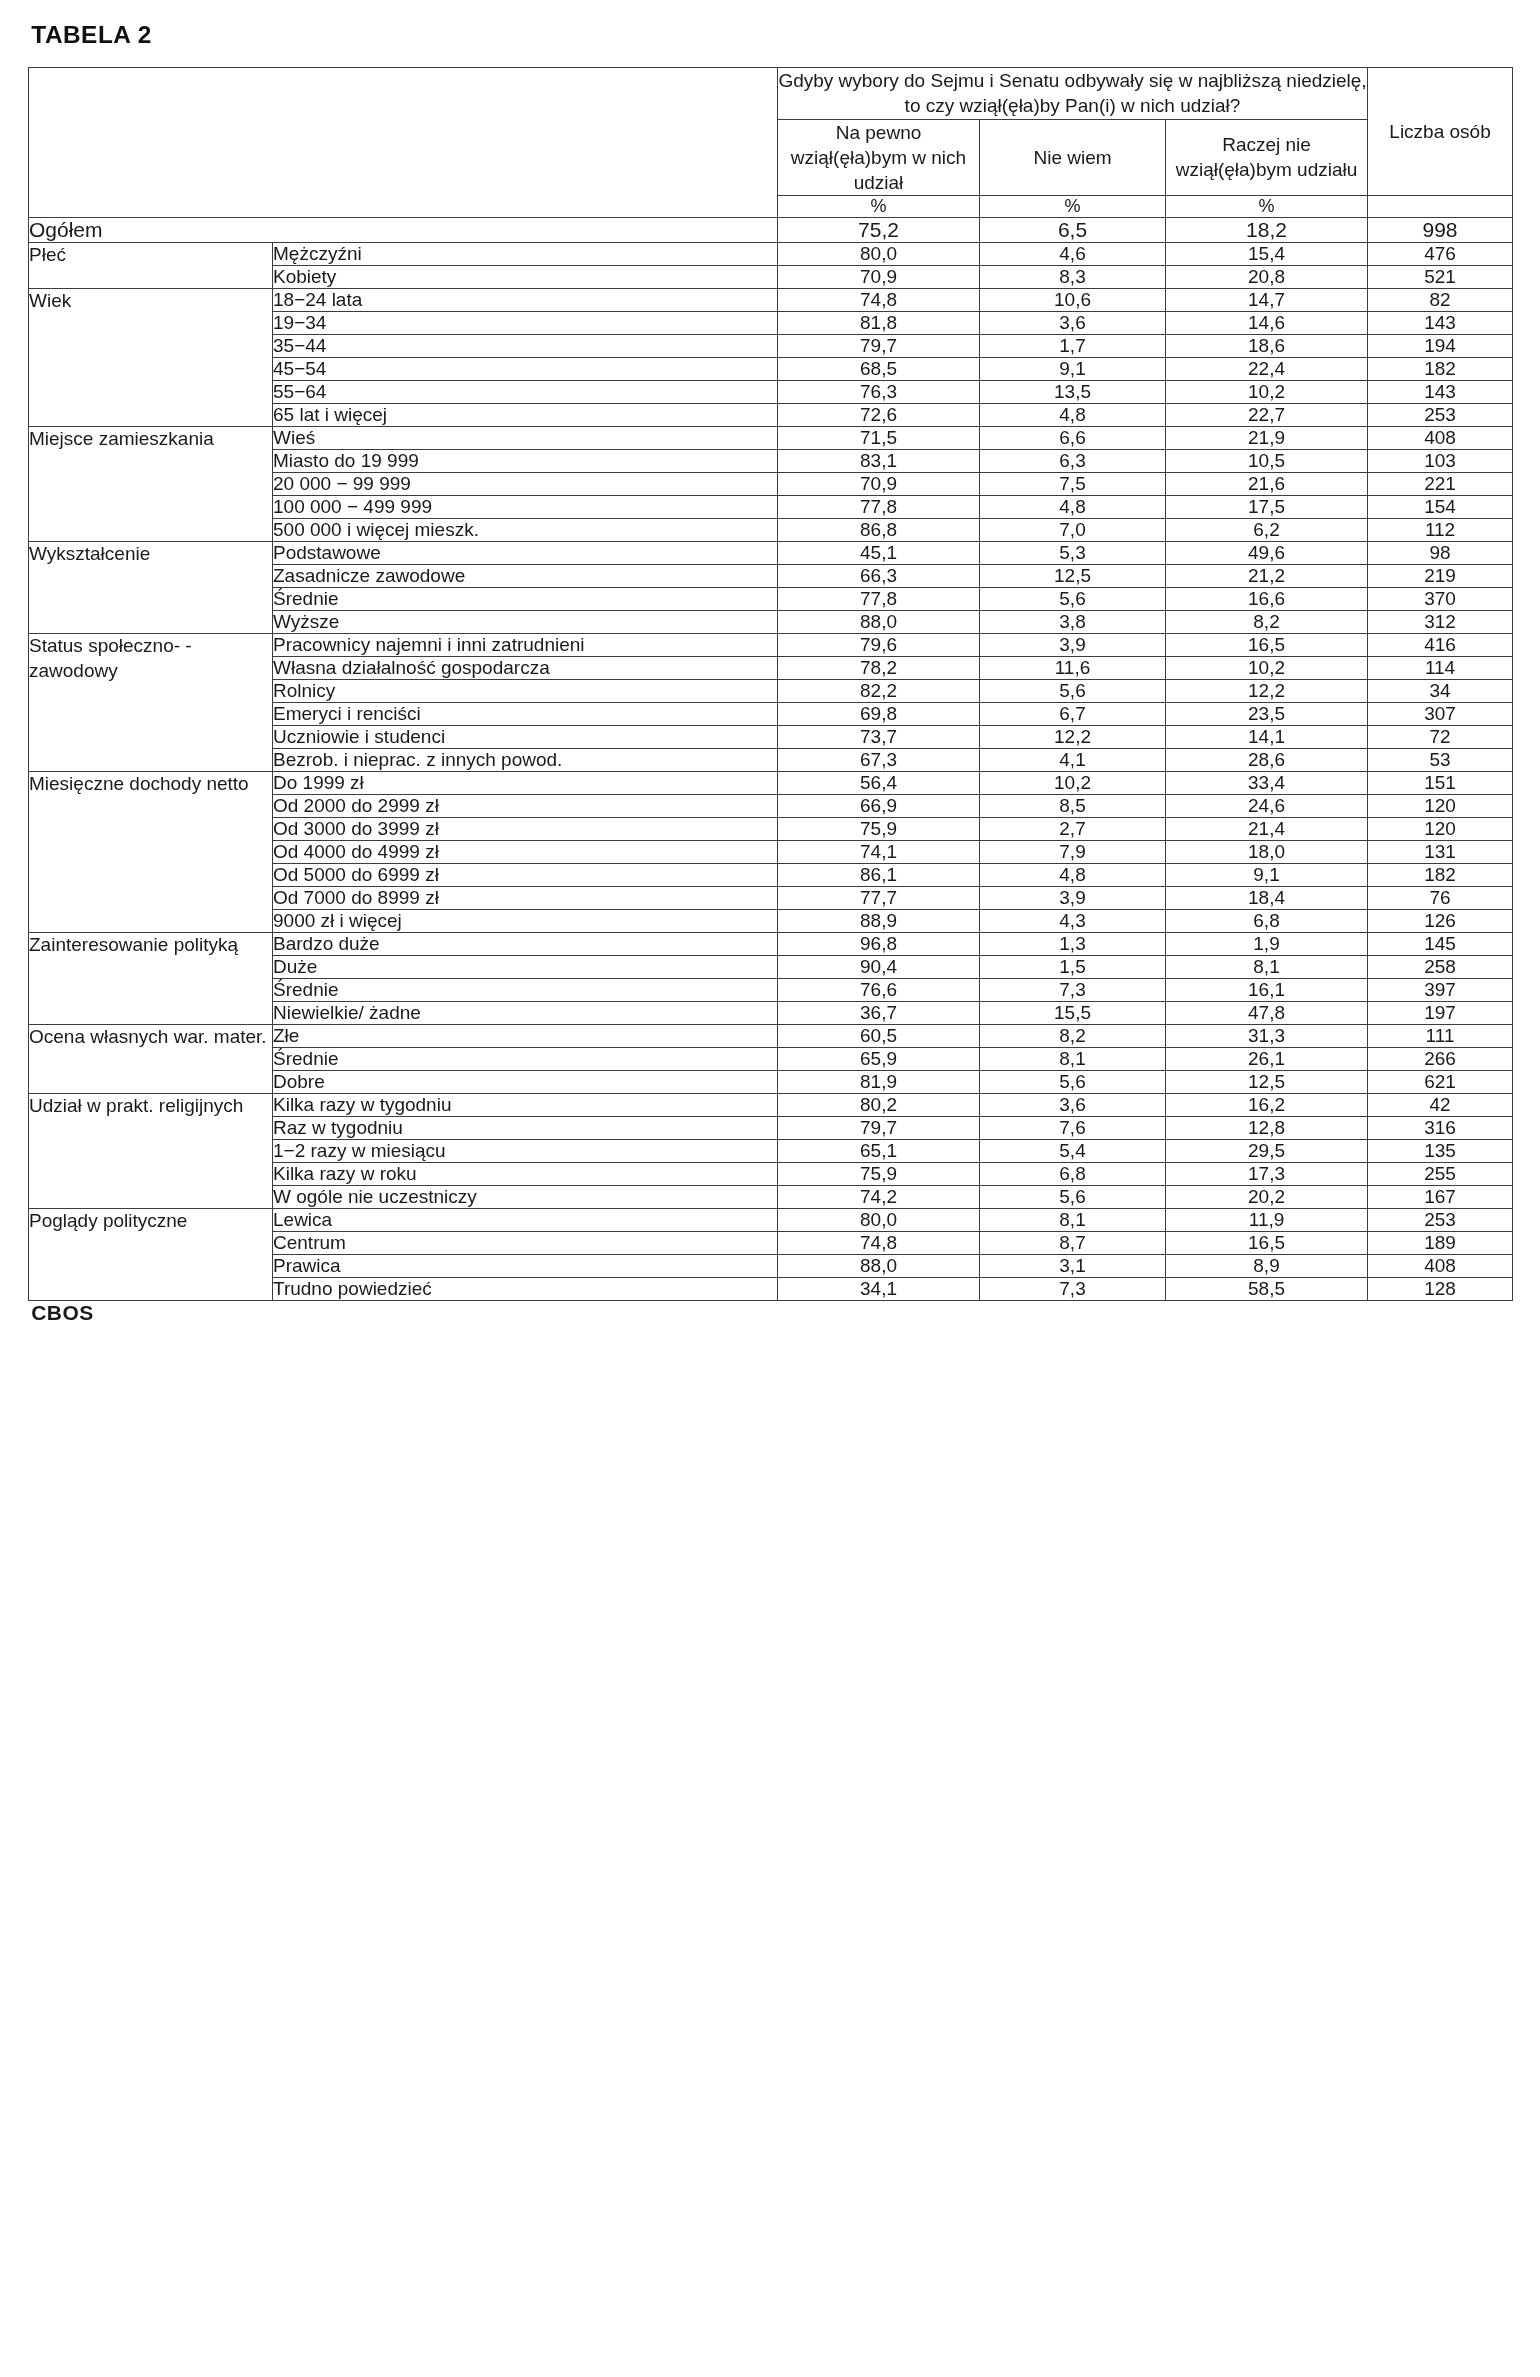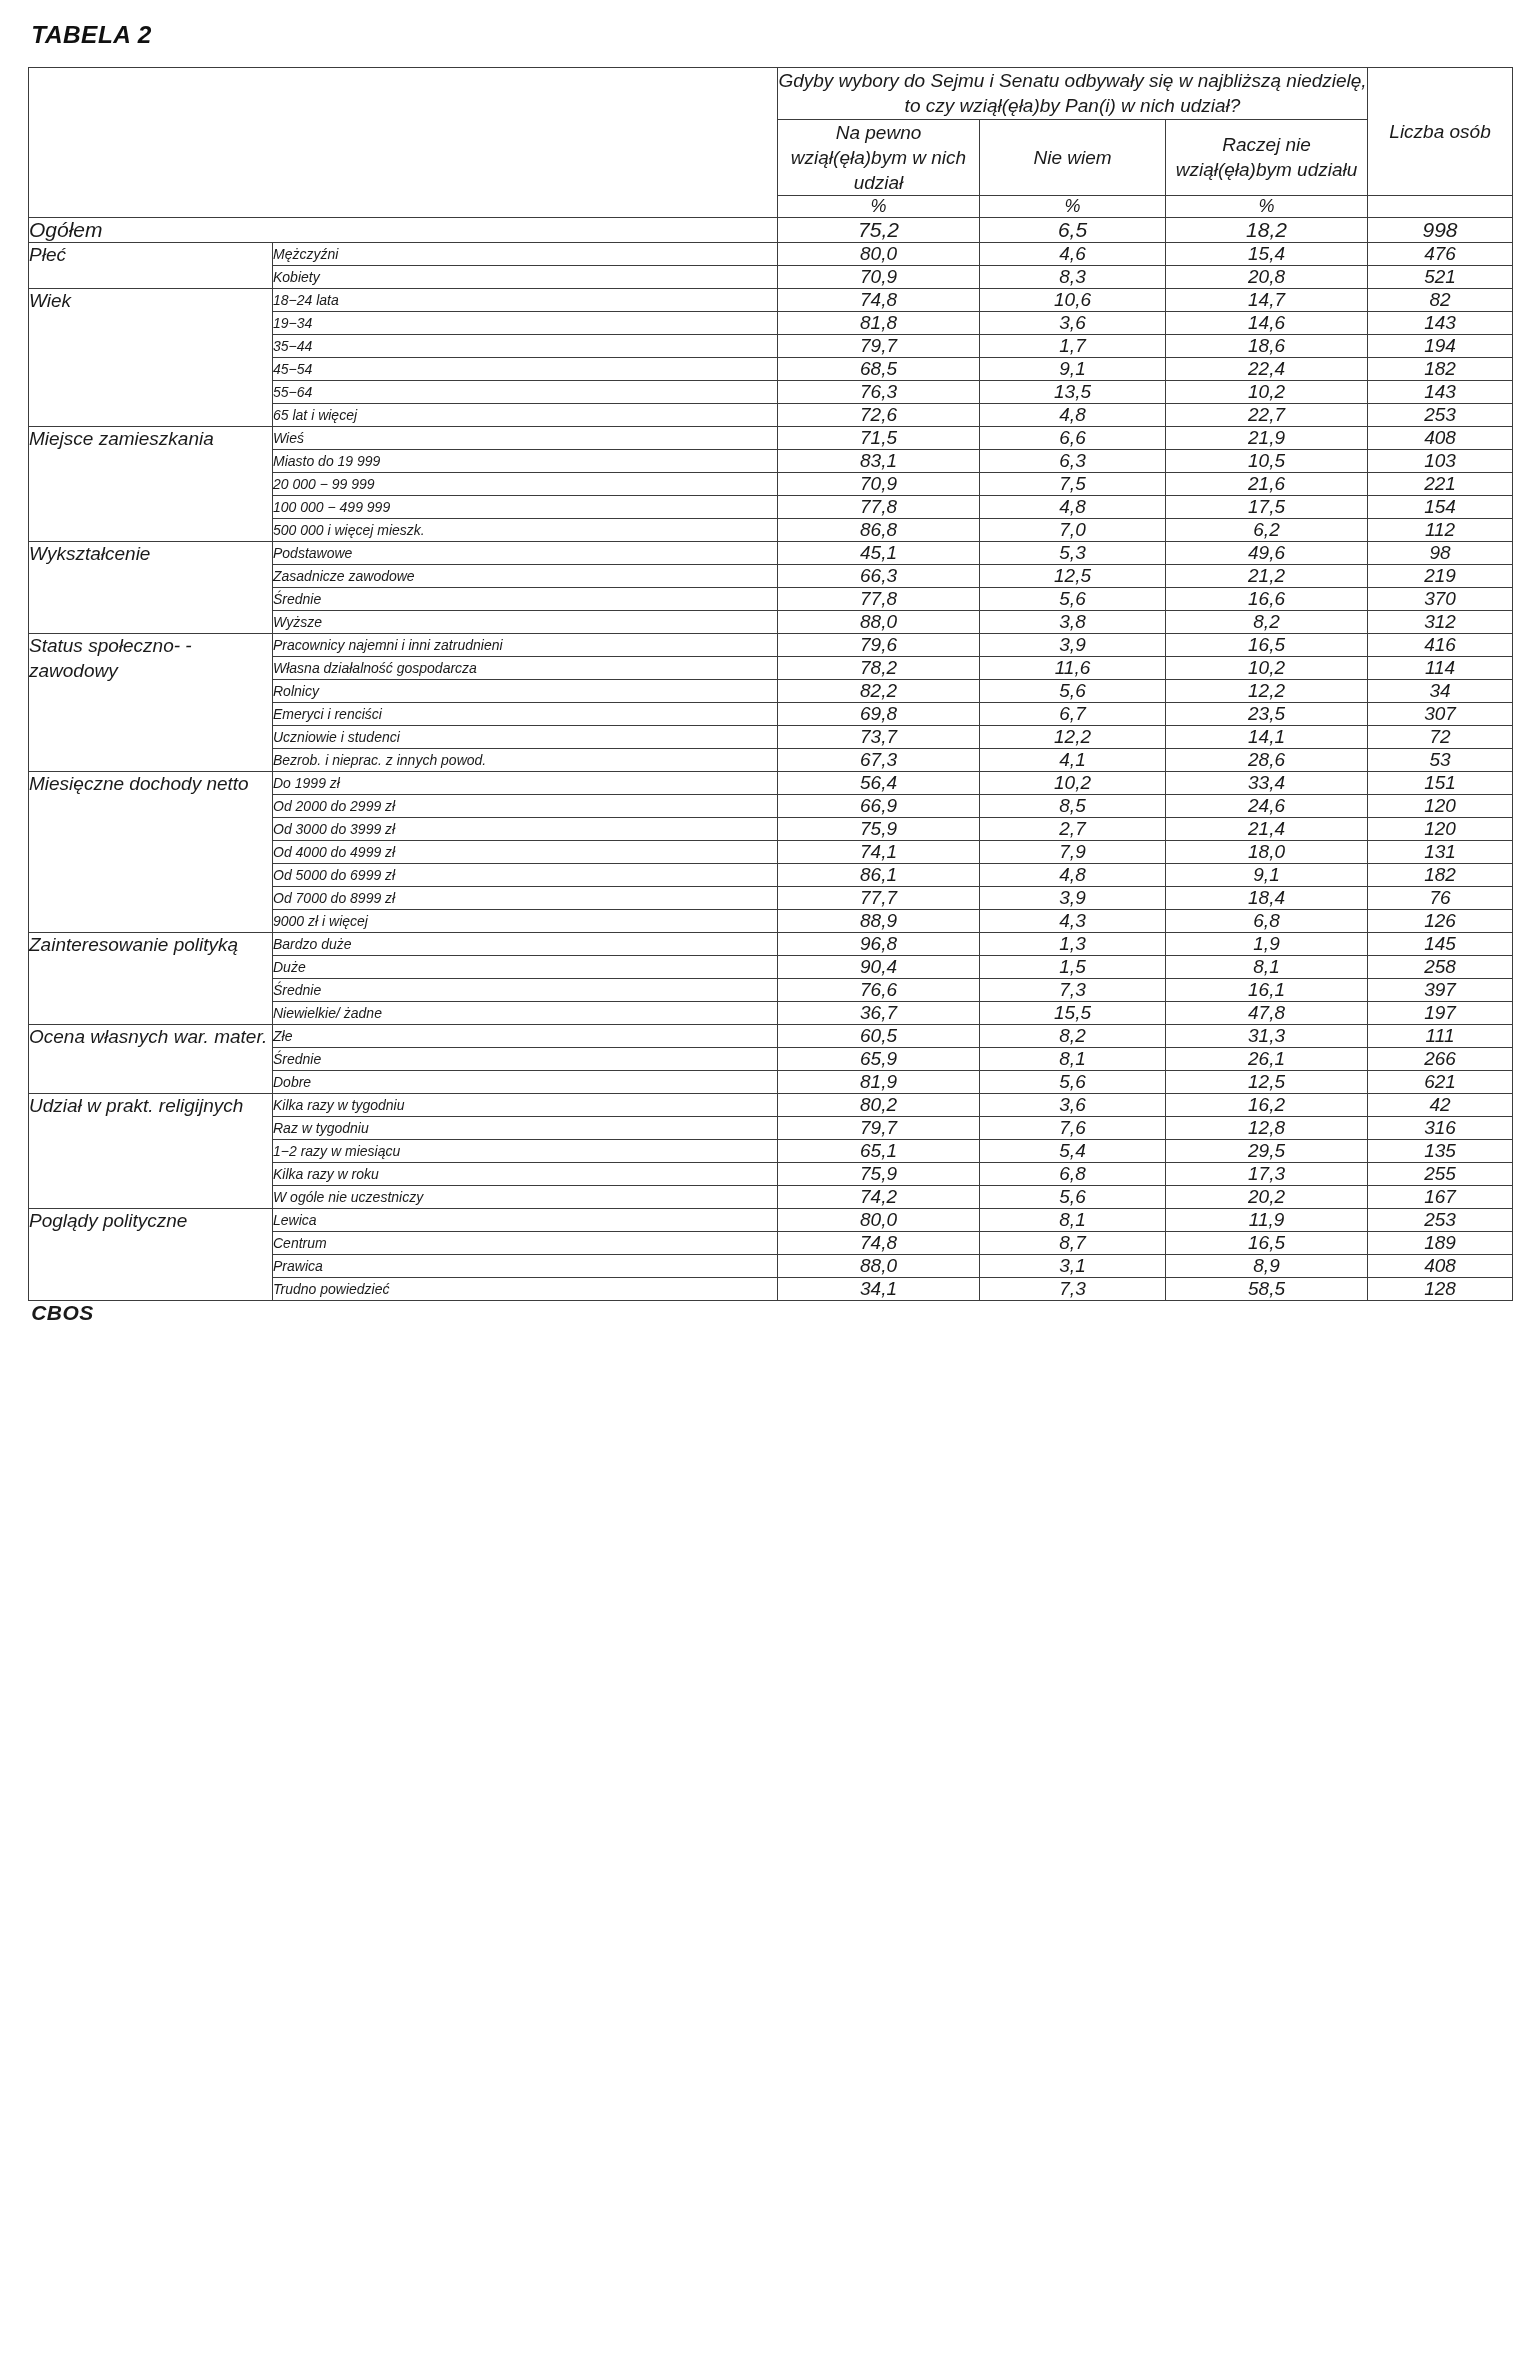--- a/index.html
+++ b/index.html
@@ -10,21 +10,20 @@
   body {
     width: 1540px;
     font-family: "Liberation Sans", sans-serif;
     color: #1a1a1a;
     -webkit-font-smoothing: antialiased;
   }
   .page {
     width: 1540px;
     box-sizing: border-box;
     padding: 21px 28px 24.4px 28px;
-    font-style: italic;
   }
   .doc-title {
     font-size: 24.4px;
     font-weight: bold;
     letter-spacing: 0.5px;
     margin: 0 0 18px 3.3px;
     color: #111111;
   }
   table.t2 {
     border-collapse: collapse;
@@ -76,21 +75,21 @@
   td.cat {
     padding: 7.3px 8.1px 7.3px 9.8px;
     vertical-align: top;
     font-size: 19px;
     line-height: 1.30;
     margin-top: 16px;
   }
   td.cat.mid { vertical-align: top; }
   td.sub {
     padding: 7.3px 8.1px 7.3px 11.4px;
-    font-size: 14px;
+    font-size: 19px;
   }
   td.val {
     text-align: center;
     font-size: 19px;
     padding: 7.3px 3.3px;
   }
   td.num {
     text-align: center;
     font-size: 19px;
     padding: 7.3px 3.3px;

